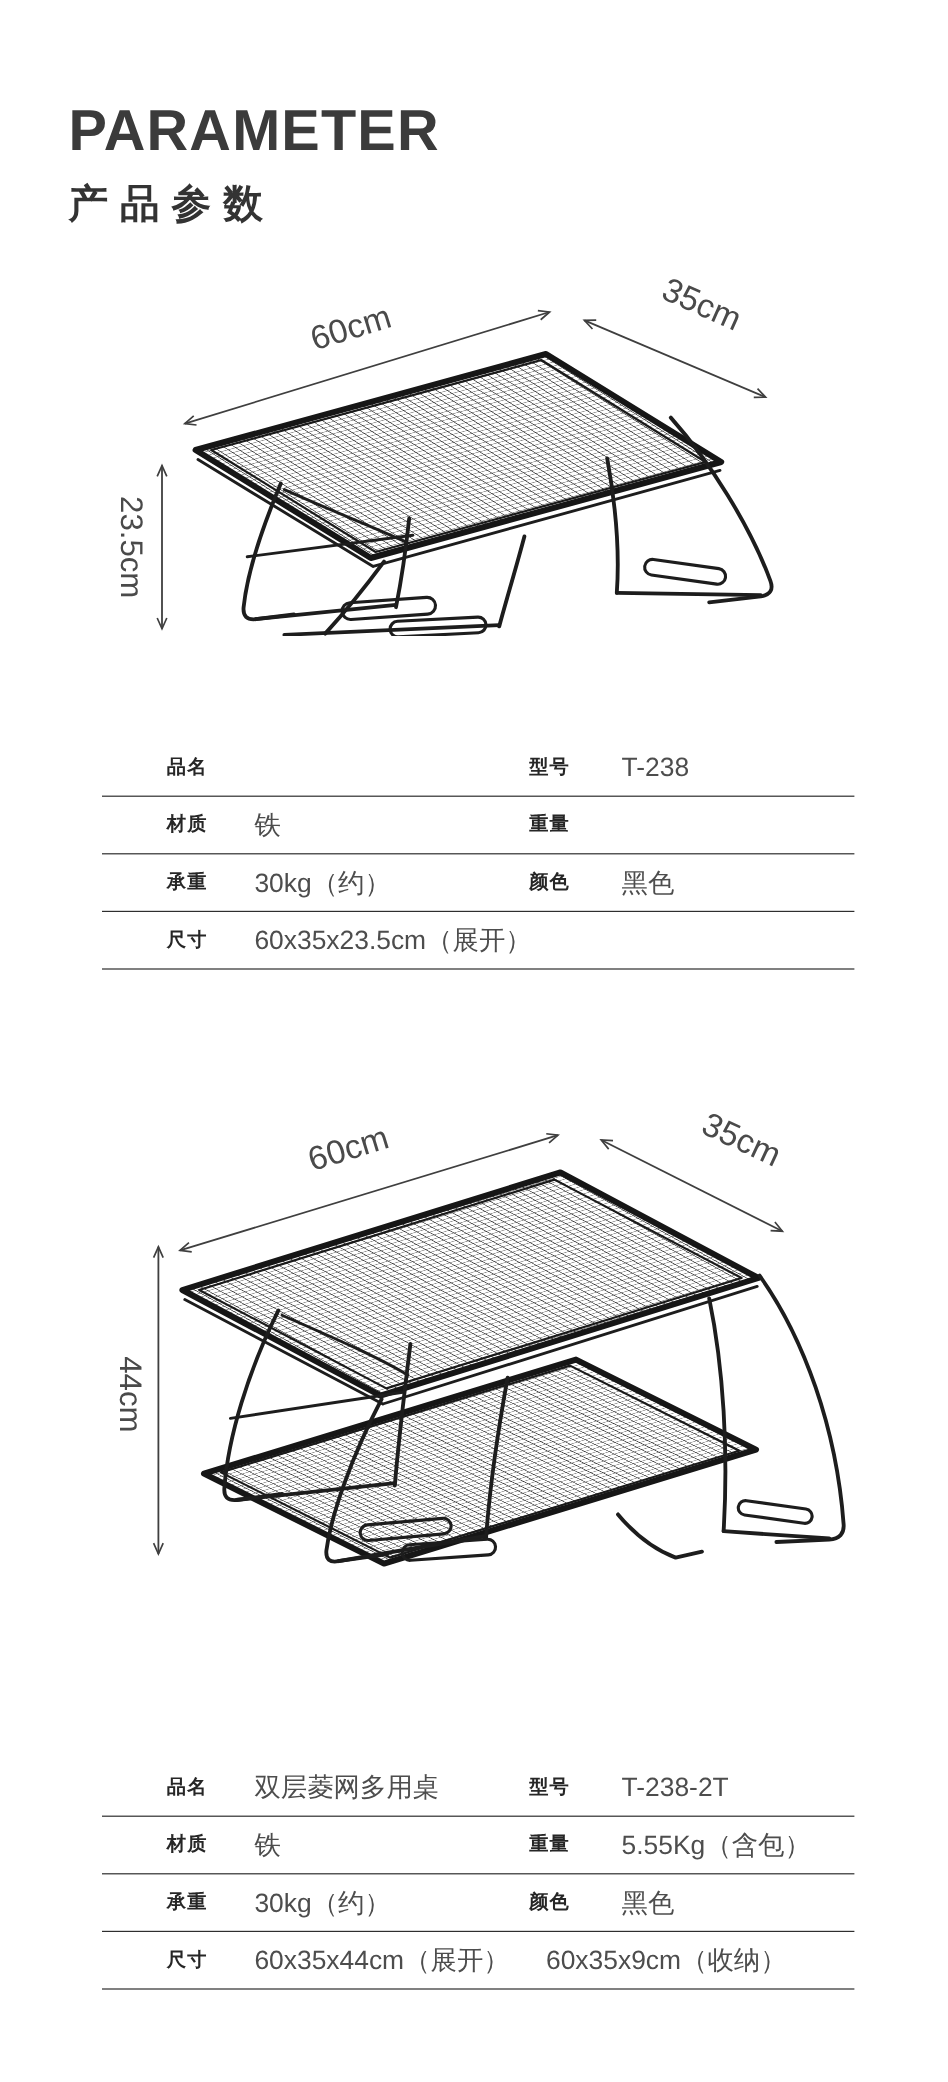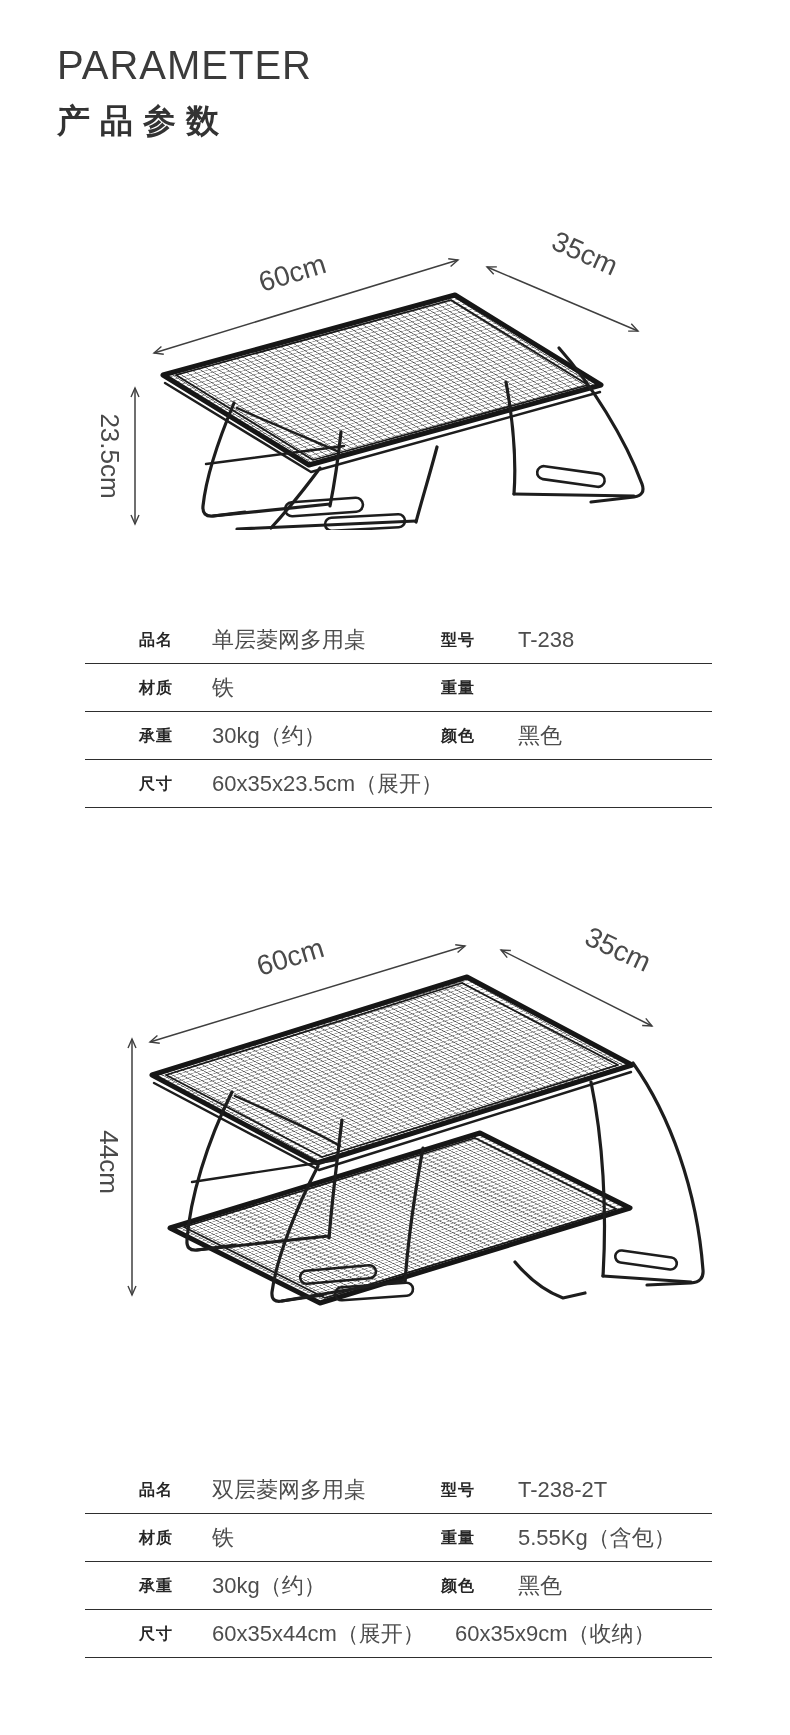--- a/index.html
+++ b/index.html
@@ -4,22 +4,22 @@
 <style>
   * { margin:0; padding:0; box-sizing:border-box; }
   html,body { background:#ffffff; }
   body {
     width:790px; height:1735px; position:relative;
     font-family:"Liberation Sans", sans-serif;
     color:#3a3a3a; overflow:hidden;
   }
   .header { position:absolute; left:57px; top:44px; }
   .header h1 {
-    font-size:40px; font-weight:400; color:#3b3b3b;
-    letter-spacing:1px; line-height:1.05;
+    font-size:48px; font-weight:700; color:#3b3b3b;
+    letter-spacing:1px; line-height:1.05;margin-top:41px;
   }
   .header .subtitle {
     margin-top:13px; font-size:33px; font-weight:700;
     color:#333333; letter-spacing:10px;
   }
   .diagram { position:absolute; }
   #diagram1 { left:85px; top:200px; width:640px; height:330px; }
   #diagram2 { left:85px; top:830px; width:640px; height:480px; }
   .spec-table { position:absolute; width:627px; }
   #table1 { left:85px; top:616px; }
@@ -98,21 +98,20 @@
     <path class="leg" d="M352,247 C344,277 336,303 331,322"></path>
     <path class="leg" d="M152,329 L331,321"></path>
     <rect class="handle" x="200" y="300" width="78" height="14" rx="7" transform="rotate(-4 239 307)"></rect>
     <rect class="handle" x="240" y="316" width="80" height="13" rx="6.5" transform="rotate(-3 280 322)"></rect>
   </g>
 </svg>
 
 <div id="table1" class="spec-table">
   <div class="spec-row">
     <span class="lbl p1">品名</span>
-    <span class="val p2">单层菱网多用桌</span>
     <span class="lbl p3">型号</span>
     <span class="val p4">T-238</span>
   </div>
   <div class="spec-row">
     <span class="lbl p1">材质</span>
     <span class="val p2">铁</span>
     <span class="lbl p3">重量</span>
   </div>
   <div class="spec-row">
     <span class="lbl p1">承重</span>

